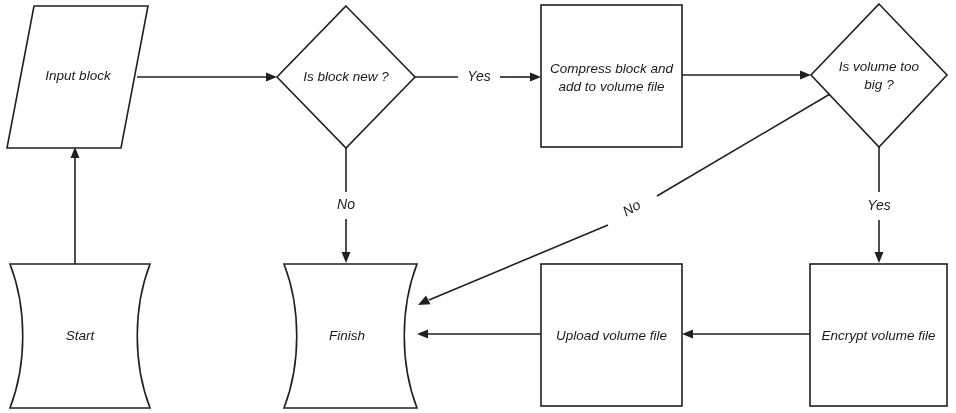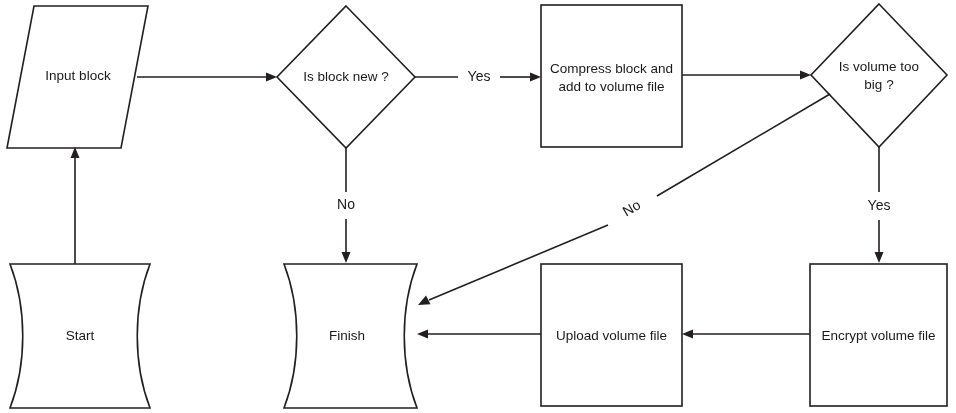--- a/index.html
+++ b/index.html
@@ -9,20 +9,21 @@
   }
   body {
     font-family: "Liberation Sans", sans-serif;
   }
   #canvas {
     position: relative;
     width: 956px;
     height: 413px;
     background: #ffffff;
     overflow: hidden;
+    font-style: italic;
   }
   #flow-svg {
     display: block;
     width: 956px;
     height: 413px;
   }
   .shape-outline {
     fill: #ffffff;
     stroke: #231f20;
     stroke-width: 1.6;

